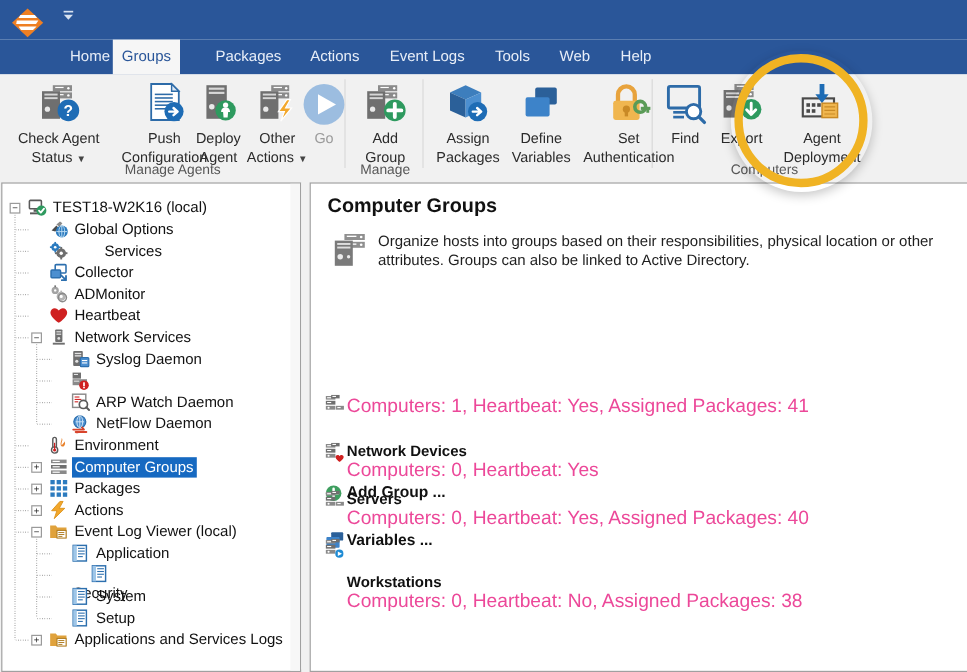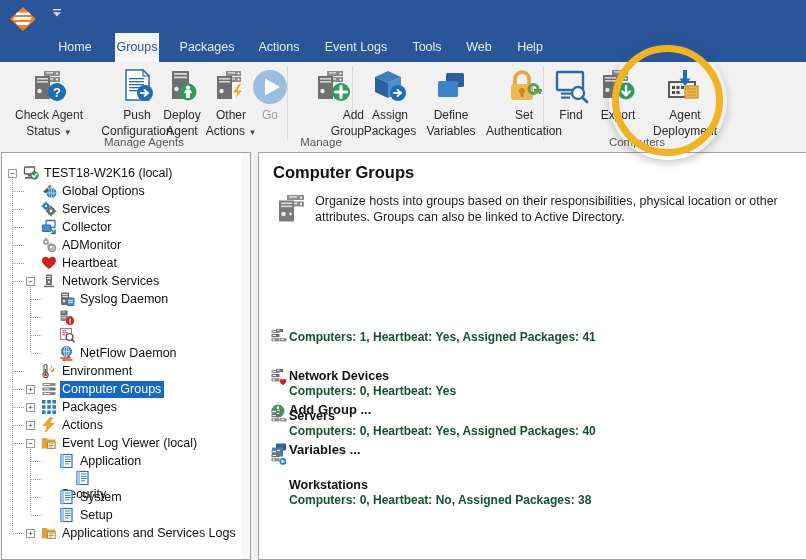--- a/index.html
+++ b/index.html
@@ -145,21 +145,21 @@
   }
   .m-descicon { position: absolute; left: 18px; top: 40px; }
   .m-link {
     position: absolute; left: 30px;
     font-size: 13px; font-weight: bold; color: #111;
     cursor: default; white-space: nowrap;
   }
   .m-linkicon { position: absolute; left: 12px; }
   .g-item { position: absolute; left: 30px; }
   .g-name { font-size: 12.5px; font-weight: bold; color: #111; white-space: nowrap; }
-  .g-sub { font-size: 12px; color: #14532d; white-space: nowrap; margin-top: 1px; font-weight: bold; }
+  .g-sub { font-size: 16px; color: #ec4899; white-space: nowrap; margin-top: 1px; }
   .g-icon { position: absolute; left: 12px; top: 0px; }
 
   
   .spot {
     position: absolute;
     border-radius: 50%;
     box-sizing: border-box;
     pointer-events: none;
   }
   .spot-shadow {
@@ -189,21 +189,21 @@
     <div class="qat-arrow">
       <svg width="16" height="14" viewBox="0 0 16 14">
         <rect x="4" y="3" width="8" height="1.4" fill="#d8e2f0"></rect>
         <polygon points="4.2,6.2 11.8,6.2 8,10.4" fill="#d8e2f0"></polygon>
       </svg>
     </div>
   </div>
 
   <div class="tabstrip">
     <div class="tab" style="left:55px;width:40px;padding:0;"><span>Home</span></div>
-    <div class="tab active" style="left:115px;width:44px;padding:0;"><span>Groups</span></div>
+    <div class="tab active" style="left:94px;width:56px;padding:0;"><span>Groups</span></div>
     <div class="tab" style="left:174px;width:66px;padding:0;"><span>Packages</span></div>
     <div class="tab" style="left:250px;width:58px;padding:0;"><span>Actions</span></div>
     <div class="tab" style="left:318px;width:76px;padding:0;"><span>Event Logs</span></div>
     <div class="tab" style="left:404px;width:46px;padding:0;"><span>Tools</span></div>
     <div class="tab" style="left:458px;width:42px;padding:0;"><span>Web</span></div>
     <div class="tab" style="left:508px;width:44px;padding:0;"><span>Help</span></div>
   </div>
 
   <div class="ribbon">
 
@@ -303,21 +303,21 @@
             <polygon points="14,11.5 29,20 14,28.5" fill="#ffffff"></polygon>
           </svg>
         </div>
         <div class="lbl">Go</div>
       </div>
 
       <div class="rgroup-label">Manage Agents</div>
     </div>
 
     <div class="rgroup" style="left:290px;width:62px;">
-      <div class="ritem" style="left:12px;width:62px;text-align:right;">
+      <div class="ritem" style="left:0px;width:62px;">
         <div class="ic">
           <svg width="38" height="38" viewBox="0 0 38 38">
             <rect x="13" y="4" width="16" height="5" fill="#8a8a8a"></rect>
             <rect x="15" y="5.4" width="7" height="1" fill="#fff"></rect>
               <circle cx="26.5" cy="6.5" r="1" fill="#fff"></circle>
             <rect x="13" y="10" width="16" height="5" fill="#8a8a8a"></rect>
             <rect x="15" y="11.4" width="7" height="1" fill="#fff"></rect>
               <circle cx="26.5" cy="12.5" r="1" fill="#fff"></circle>
             <rect x="4" y="9" width="15" height="23" fill="#6f6f6f"></rect>
             <rect x="6" y="11" width="11" height="1.6" fill="#d7d7d7"></rect>
@@ -465,21 +465,21 @@
             <svg class="ticon" width="16" height="16" viewBox="0 0 16 16">
               <path d="M2,9 L6,5 L8,7 L5,10 Z" fill="#4a4a4a"></path>
               <path d="M6,4 L9,1.5 L11,3 L8.5,6 Z" fill="#8a8a8a"></path>
               <circle cx="10.5" cy="10" r="5" fill="#2c7bbf"></circle>
               <path d="M6,10 h9 M10.5,5 v10" stroke="#bcdcf2" stroke-width="0.8"></path>
               <ellipse cx="10.5" cy="10" rx="2.4" ry="5" fill="none" stroke="#bcdcf2" stroke-width="0.8"></ellipse>
             </svg>
             <span class="tlabel">Global Options</span>
           </div>
           <div class="dotline-h" style="left:11px; top:56px; width:12px;"></div>
-          <div class="trow" style="left:39px; top:47px;">
+          <div class="trow" style="left:39px; top:47px;gap:25px;">
             <svg class="ticon" width="16" height="16" viewBox="0 0 16 16">
               <circle cx="5" cy="5" r="3.2" fill="#2c7bbf"></circle>
               <circle cx="5" cy="5" r="1.1" fill="#fff"></circle>
               <g fill="#2c7bbf">
                 <rect x="4.3" y="0.6" width="1.4" height="1.8"></rect>
                 <rect x="4.3" y="7.6" width="1.4" height="1.8"></rect>
                 <rect x="0.6" y="4.3" width="1.8" height="1.4"></rect>
                 <rect x="7.6" y="4.3" width="1.8" height="1.4"></rect>
               </g>
               <circle cx="10" cy="10" r="4" fill="#6e6e6e"></circle>
@@ -566,20 +566,21 @@
             <svg class="ticon" width="16" height="16" viewBox="0 0 16 16">
               <rect x="1.5" y="1.5" width="11" height="11" fill="#fff" stroke="#8a8a8a" stroke-width="1.2"></rect>
               <g fill="#cf2020">
                 <rect x="3.2" y="3.4" width="4" height="0.9"></rect>
                 <rect x="3.2" y="5.4" width="5.6" height="0.9"></rect>
                 <rect x="3.2" y="7.4" width="3" height="0.9"></rect>
               </g>
               <circle cx="10.5" cy="10" r="3.4" fill="#fff" stroke="#5a5a5a" stroke-width="1.4"></circle>
               <line x1="12.9" y1="12.4" x2="15.2" y2="14.7" stroke="#5a5a5a" stroke-width="1.6" stroke-linecap="round"></line>
             </svg>
+            <span class="tlabel">ARP Watch Daemon</span>
           </div>
           <div class="dotline-h" style="left:29px; top:200px; width:12px;"></div>
           <div class="trow" style="left:57px; top:191px;">
             <svg class="ticon" width="16" height="16" viewBox="0 0 16 16">
               <circle cx="7.5" cy="6.5" r="5" fill="#4c8fd0" stroke="#2c6fae" stroke-width="1"></circle>
               <path d="M4,6.5 h7 M7.5,1.8 v9.4" stroke="#cfe4f6" stroke-width="0.8"></path>
               <ellipse cx="7.5" cy="6.5" rx="2.4" ry="5" fill="none" stroke="#cfe4f6" stroke-width="0.8"></ellipse>
               <path d="M2,13 h9 l-1.6,-1.8 M13,15 h-9 l1.6,1.8" stroke="#d8442c" stroke-width="1.5" fill="none" stroke-linecap="round" stroke-linejoin="round"></path>
             </svg>
             <span class="tlabel">NetFlow Daemon</span>

